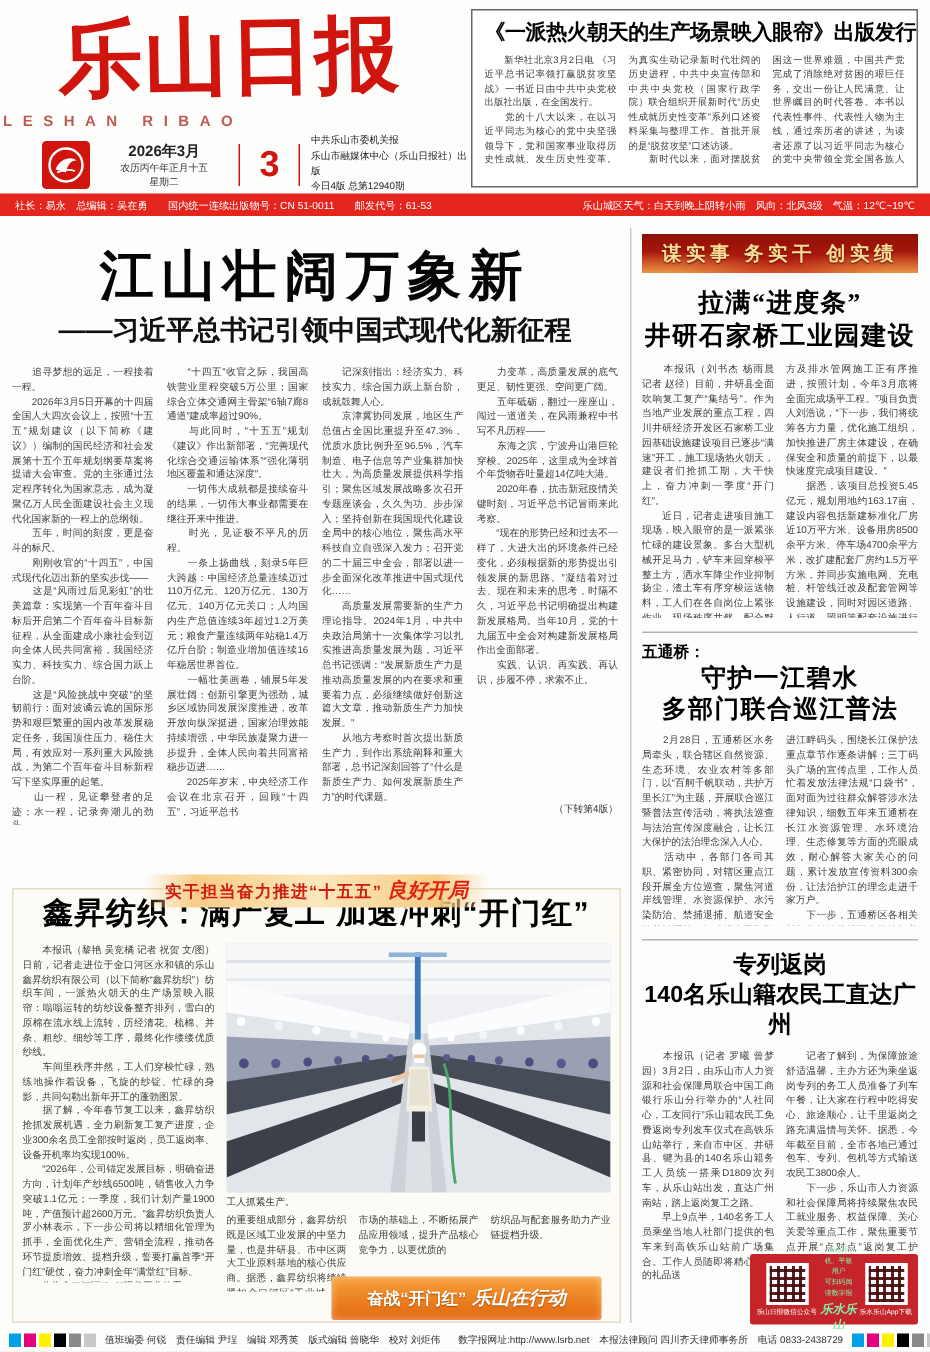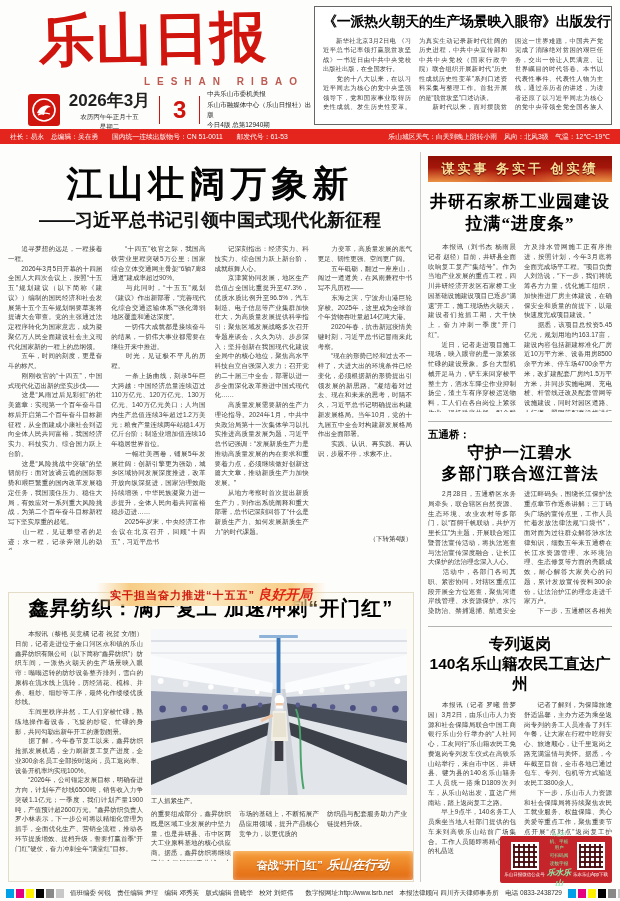--- a/index.html
+++ b/index.html
@@ -6,26 +6,26 @@
   html,body{background:#e9e9e9}
   .page{position:relative;width:620px;height:901px;margin:0 auto;background:#fdfdfb;overflow:hidden;
         font-family:"Liberation Sans","DejaVu Sans",sans-serif;color:#222}
   .serif{font-family:"Liberation Serif","DejaVu Serif",serif}
   .body-text{font-size:6.5px;line-height:1.5;text-align:justify;white-space:pre-line;color:#3c3c3c;overflow:hidden}
 
   
   .masthead-title{position:absolute;left:2px;top:2px;width:302px;height:74px;color:#d0140e;
     font-size:56px;line-height:74px;font-weight:900;text-align:center;letter-spacing:1px;
     font-family:"Liberation Serif","DejaVu Serif",serif;transform:rotate(-1deg)}
-  .masthead-pinyin{position:absolute;left:2px;top:76px;width:302px;text-align:right;font-size:10px;
+  .masthead-pinyin{position:absolute;left:2px;top:76px;width:302px;text-align:left;font-size:10px;
     letter-spacing:7px;color:#bd5b52;font-weight:700}
   .header-meta{position:absolute;left:28px;top:92px;width:286px;height:36px;display:flex;align-items:center;gap:7px}
   .logo{width:32px;height:32px;flex:0 0 auto}
   .date-block{width:88px;text-align:center}
-  .date-l1{font-size:17px;font-weight:800}
+  .date-l1{font-size:10px;font-weight:800}
   .date-l2,.date-l3{font-size:6.5px;color:#333;line-height:1.4}
   .red-v{width:1px;height:28px;background:#d0140e}
   .day-num{font-size:24px;font-weight:800;color:#d0140e;padding:0 6px}
   .org-block{font-size:6.5px;line-height:1.6;color:#222}
 
   .book-box{position:absolute;left:314px;top:6px;width:298px;height:119px;border:1px solid #666;background:#fff;padding:6px 8px}
   .book-title{font-size:14px;font-weight:900;text-align:center;white-space:nowrap;letter-spacing:-0.3px;margin-bottom:5px;color:#000}
   .book-body{column-count:3;column-gap:8px;height:84px;font-size:6.3px}
 
   .info-bar{position:absolute;left:0;top:129px;width:620px;height:15px;background:#e3251d;color:#fff;
@@ -71,21 +71,21 @@
   .tx-kicker{margin-top:15px;text-align:center;font-size:10.5px;color:#222;letter-spacing:1px}
   .tx-title{text-align:center;font-size:20px;font-weight:900;letter-spacing:1px;margin-top:2px;color:#000}
   .tx-content{display:flex;gap:8px;margin-top:7px;padding:0 6px}
   .tx-left{width:128px;flex:0 0 auto;height:226px}
   .tx-right{flex:1;position:relative}
   .photo{width:100%;height:166px;display:block;background:#e8eaee}
   .photo-caption{font-size:6.5px;color:#333;margin-top:2px}
   .tx-below{display:flex;gap:8px;margin-top:3px}
   .tx-below .col{flex:1;overflow:hidden}
   .bA{height:52px}.bB,.bC{height:30px}
-  .battle-banner{position:absolute;left:224px;top:258px;width:180px;height:29px;border-radius:2px;
+  .battle-banner{position:absolute;left:212px;top:258px;width:180px;height:29px;border-radius:2px;
     display:flex;align-items:center;justify-content:center;gap:4px;
     background:linear-gradient(180deg,#f6a03c,#e2670d);box-shadow:inset 0 0 6px rgba(255,255,255,.45)}
   .battle-left{color:#fff;font-weight:900;font-size:11px;text-shadow:0 1px 1px #a54a00}
   .battle-right{color:#fff;font-weight:900;font-size:12.5px;font-style:italic;
     font-family:"Liberation Serif","DejaVu Serif",serif;text-shadow:0 1px 1px #a54a00}
 
   
   .qr-box{position:absolute;left:500px;top:836px;width:112px;height:47px;background:#c5242b;border-radius:2px;
     display:flex;align-items:center;justify-content:space-around;padding:3px 2px}
   .qr-unit{display:flex;flex-direction:column;align-items:center}
@@ -183,22 +183,22 @@
 　　实践、认识、再实践、再认识，步履不停，求索不止。</div>
         <div class="jump-note">（下转第4版）</div>
       </div>
     </div>
   </div>
 
   <div class="rail">
     <div class="campaign-banner">谋实事 务实干 创实绩</div>
 
     <div class="jy-title serif">
+      <div>拉满“进度条”</div>
       <div>井研石家桥工业园建设</div>
-      <div>拉满“进度条”</div>
     </div>
     <div class="two-col jy-body">
       <div class="col body-text">　　本报讯（刘书杰 杨雨晨 记者 赵径）目前，井研县全面吹响复工复产“集结号”。作为当地产业发展的重点工程，四川井研经济开发区石家桥工业园基础设施建设项目已逐步“满速”开工，施工现场热火朝天，建设者们抢抓工期，大干快上，奋力冲刺一季度“开门红”。
 　　近日，记者走进项目施工现场，映入眼帘的是一派紧张忙碌的建设景象。多台大型机械开足马力，铲车来回穿梭平整土方，洒水车降尘作业抑制扬尘，渣土车有序穿梭运送物料，工人们在各自岗位上紧张作业，现场秩序井然，配合默契。
 　　据项目现场负责人介绍，节后复工首日，项目团队迅速组织人员返岗，同步完成设备全面检修和安全排查，确保施工“不断档”、安全“不松劲”。目前，场平工程正按计划稳步推进，为后续主体施工打下坚实基础。
 　　“管理人员已全部到岗，土石</div>
       <div class="col body-text">方及排水管网施工正有序推进，按照计划，今年3月底将全面完成场平工程。”项目负责人刘浩说，“下一步，我们将统筹各方力量，优化施工组织，加快推进厂房主体建设，在确保安全和质量的前提下，以最快速度完成项目建设。”
 　　据悉，该项目总投资5.45亿元，规划用地约163.17亩，建设内容包括新建标准化厂房近10万平方米、设备用房8500余平方米、停车场4700余平方米，改扩建配套厂房约1.5万平方米，并同步实施电网、充电桩、杆管线迁改及配套管网等设施建设，同时对园区道路、人行道、照明等配套设施进行提升改造。
 　　项目建成后，将显著提升石家桥工业园的产业承载能力和综合配套水平，加速产业集聚，推动区域联动发展，为井研县融入成渝地区双城经济圈、打造成乐一体化发展先行示范区注入强劲动能。</div>
     </div>

